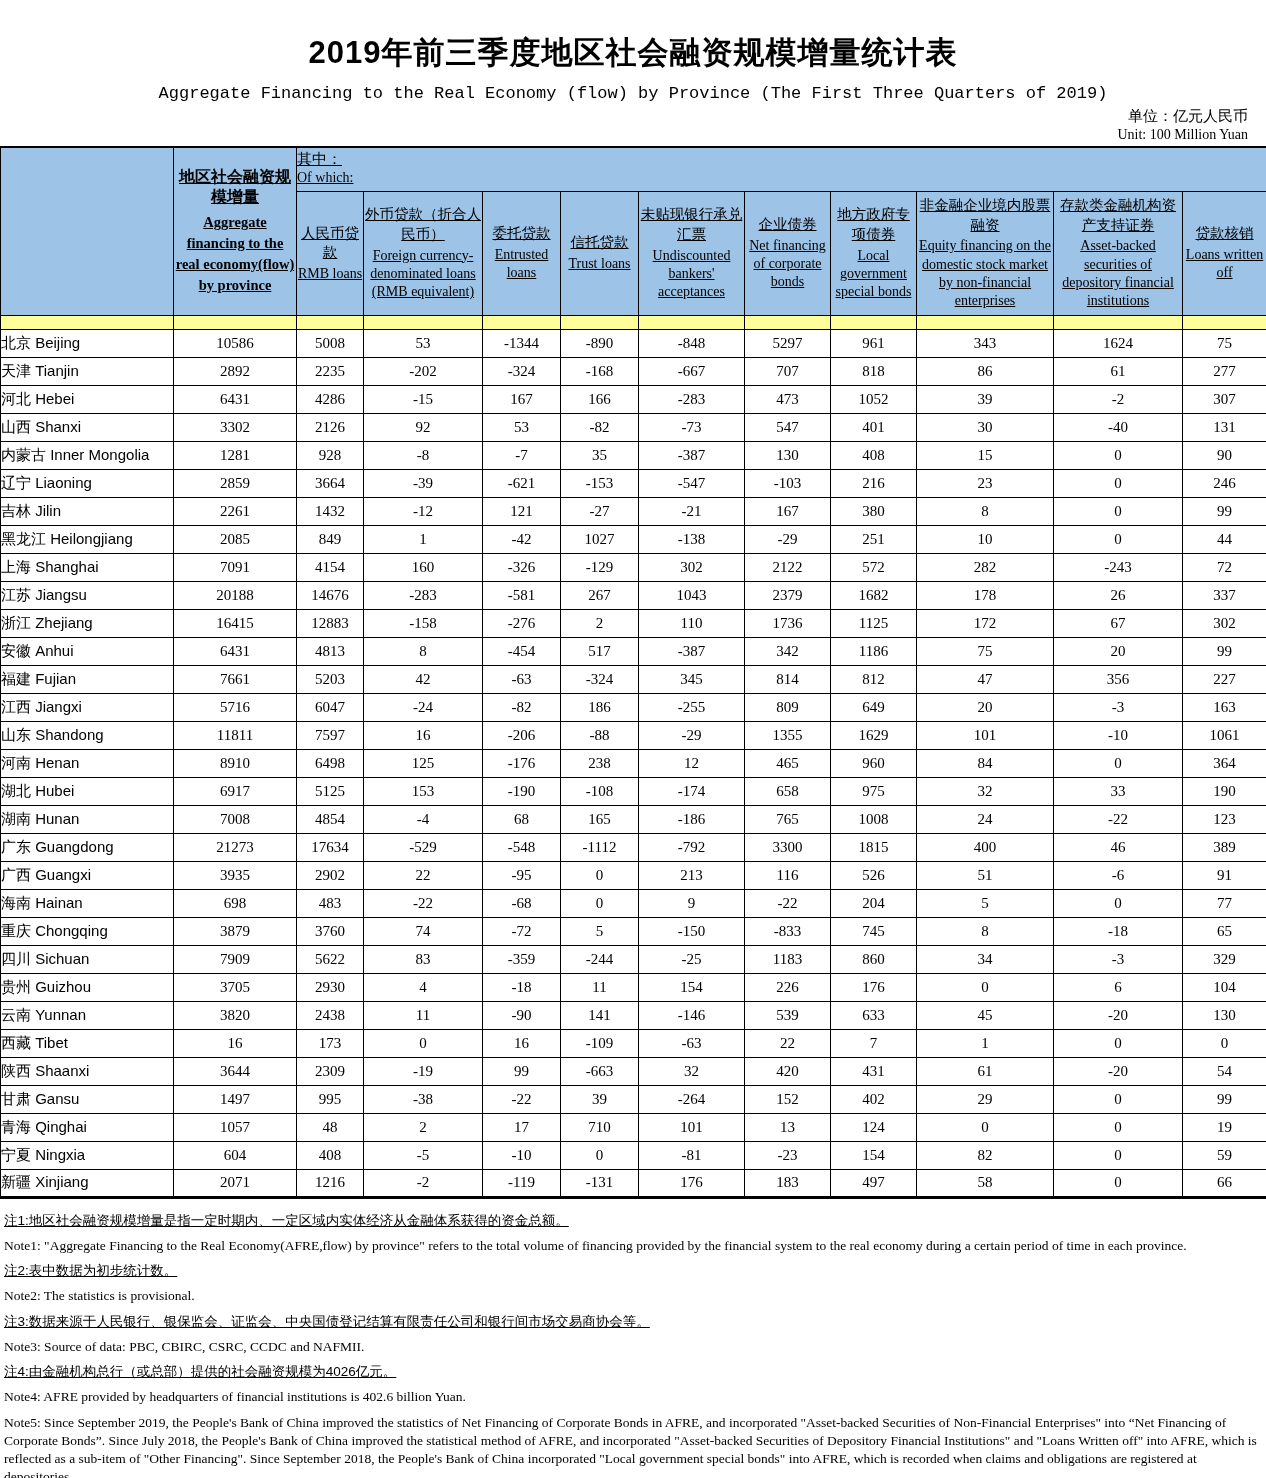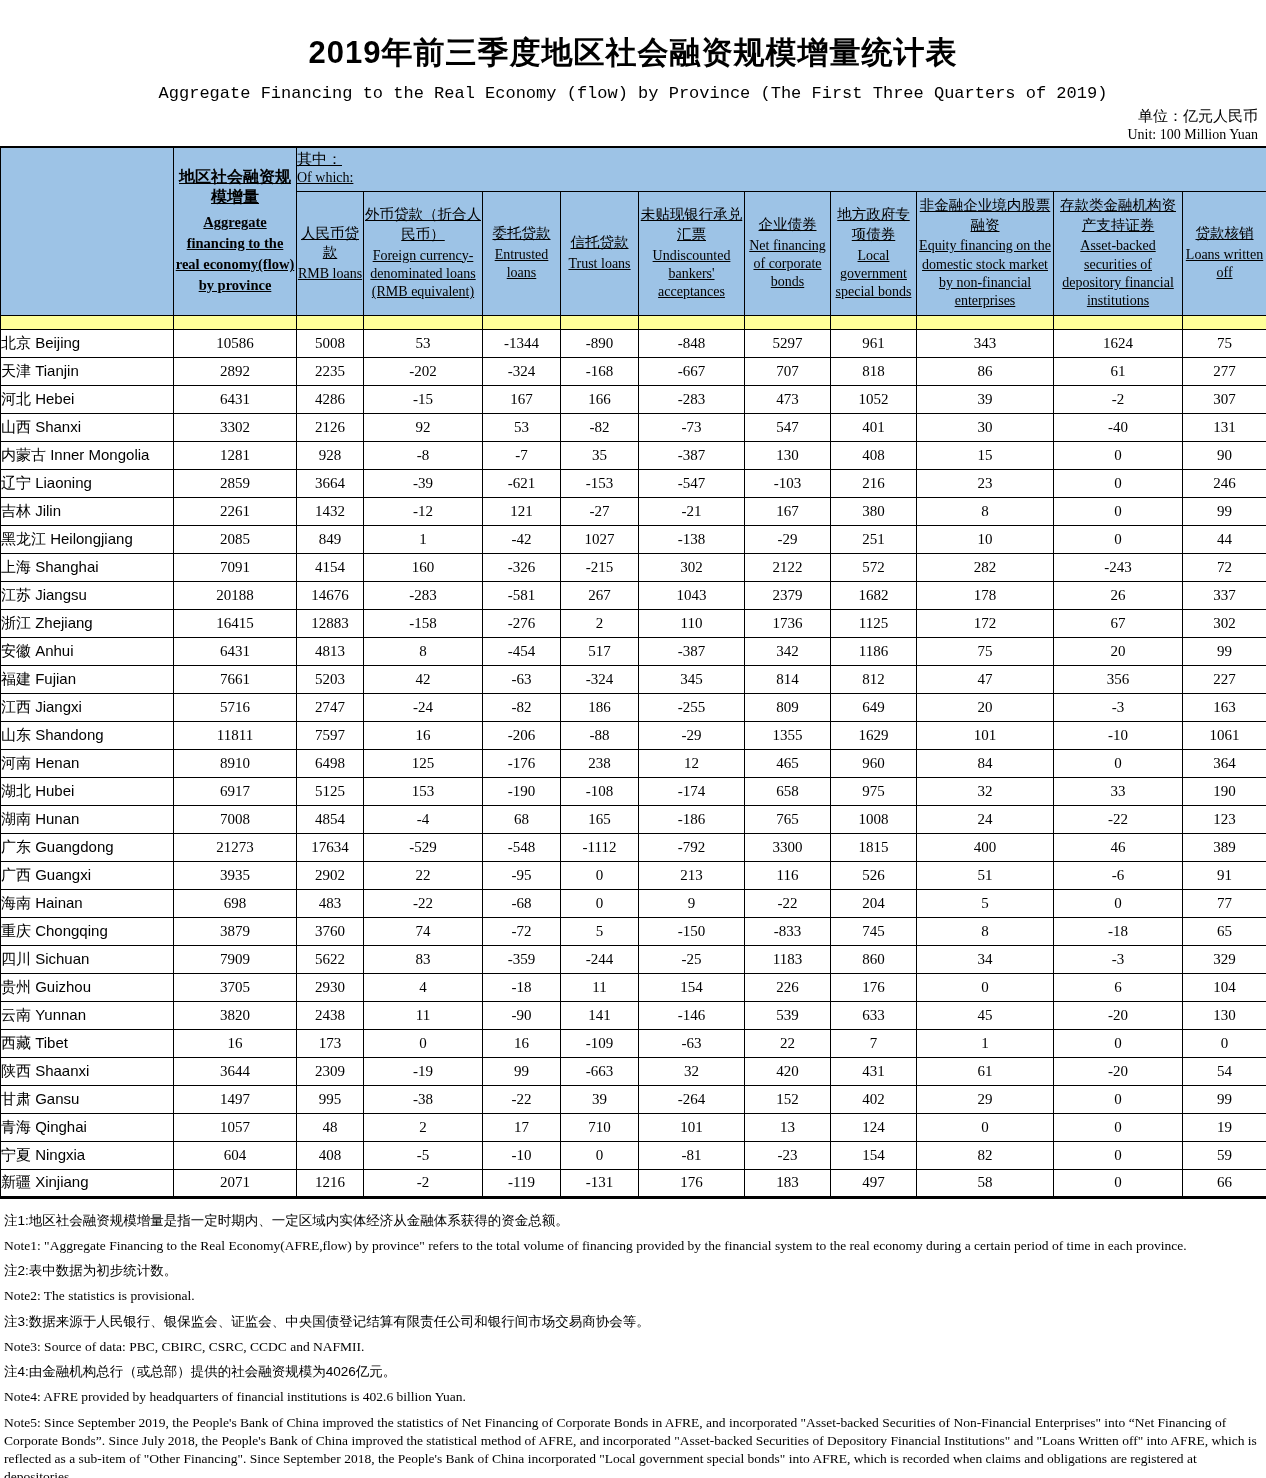--- a/index.html
+++ b/index.html
@@ -2,21 +2,21 @@
 <html><head>
 <meta charset="utf-8">
 <style>
   html,body{margin:0;padding:0;background:#fff;}
   .page{width:1266px;height:1478px;background:#fff;position:relative;
         font-family:"Liberation Serif", serif;color:#000;overflow:hidden;}
   .page-title{padding-top:32px;text-align:center;font-size:31px;font-weight:bold;
               font-family:"Liberation Sans", sans-serif;letter-spacing:1px;}
   .page-subtitle{margin-top:10px;text-align:center;font-size:17px;
                  font-family:"Liberation Mono", monospace;letter-spacing:0px;}
-  .unit-block{text-align:right;padding-right:8px;margin-top:4px;line-height:1.25;margin-left:37px;}
+  .unit-block{text-align:right;padding-right:18px;margin-top:4px;line-height:1.25;margin-left:37px;}
   .unit-zh{font-size:15px;font-family:"Liberation Sans", sans-serif;}
   .unit-en{font-size:14px;font-family:"Liberation Serif", serif;}
 
   table.afre{border-collapse:collapse;table-layout:fixed;width:1266px;margin-top:3px;
              border-top:2px solid #000;border-bottom:3px solid #000;}
   table.afre th, table.afre td{border:1px solid #000;padding:0;overflow:hidden;}
 
   thead th{background:#9DC3E6;font-weight:normal;text-decoration:underline;}
   .row-ofwhich{height:44px;}
   .row-sub{height:124px;}
@@ -36,21 +36,21 @@
   .hen{font-size:14px;font-family:"Liberation Serif", serif;line-height:1.3;margin-top:2px;}
 
   tbody tr{height:28px;}
   tbody td{font-size:15px;background:#fff;}
   td.prov{text-align:left;padding-left:5px;white-space:nowrap;
           font-family:"Liberation Sans", sans-serif;font-size:15px;}
   td.val{text-align:center;font-family:"Liberation Serif", serif;}
 
   .notes{padding:6px 4px 0 4px;}
   .notes p{margin:7px 0;line-height:1.35;}
-  .note-zh{font-size:13.5px;font-family:"Liberation Sans", sans-serif;}
+  .note-zh{font-size:13.5px;font-family:"Liberation Sans", sans-serif;text-decoration:underline;}
   .note-en{font-size:13.5px;font-family:"Liberation Serif", serif;}
 </style>
 </head>
 <body>
 
 <div class="page">
 
   <div class="page-title">2019年前三季度地区社会融资规模增量统计表</div>
   <div class="page-subtitle">Aggregate Financing to the Real Economy (flow)  by Province (The First Three Quarters of 2019)</div>
 
@@ -255,21 +255,21 @@
           <td class="val">10</td>
           <td class="val">0</td>
           <td class="val">44</td>
         </tr>
         <tr>
           <td class="prov">上海 Shanghai</td>
           <td class="val">7091</td>
           <td class="val">4154</td>
           <td class="val">160</td>
           <td class="val">-326</td>
-          <td class="val">-215</td>
+          <td class="val">-129</td>
           <td class="val">302</td>
           <td class="val">2122</td>
           <td class="val">572</td>
           <td class="val">282</td>
           <td class="val">-243</td>
           <td class="val">72</td>
         </tr>
         <tr>
           <td class="prov">江苏 Jiangsu</td>
           <td class="val">20188</td>
@@ -322,21 +322,21 @@
           <td class="val">345</td>
           <td class="val">814</td>
           <td class="val">812</td>
           <td class="val">47</td>
           <td class="val">356</td>
           <td class="val">227</td>
         </tr>
         <tr>
           <td class="prov">江西 Jiangxi</td>
           <td class="val">5716</td>
-          <td class="val">2747</td>
+          <td class="val">6047</td>
           <td class="val">-24</td>
           <td class="val">-82</td>
           <td class="val">186</td>
           <td class="val">-255</td>
           <td class="val">809</td>
           <td class="val">649</td>
           <td class="val">20</td>
           <td class="val">-3</td>
           <td class="val">163</td>
         </tr>

